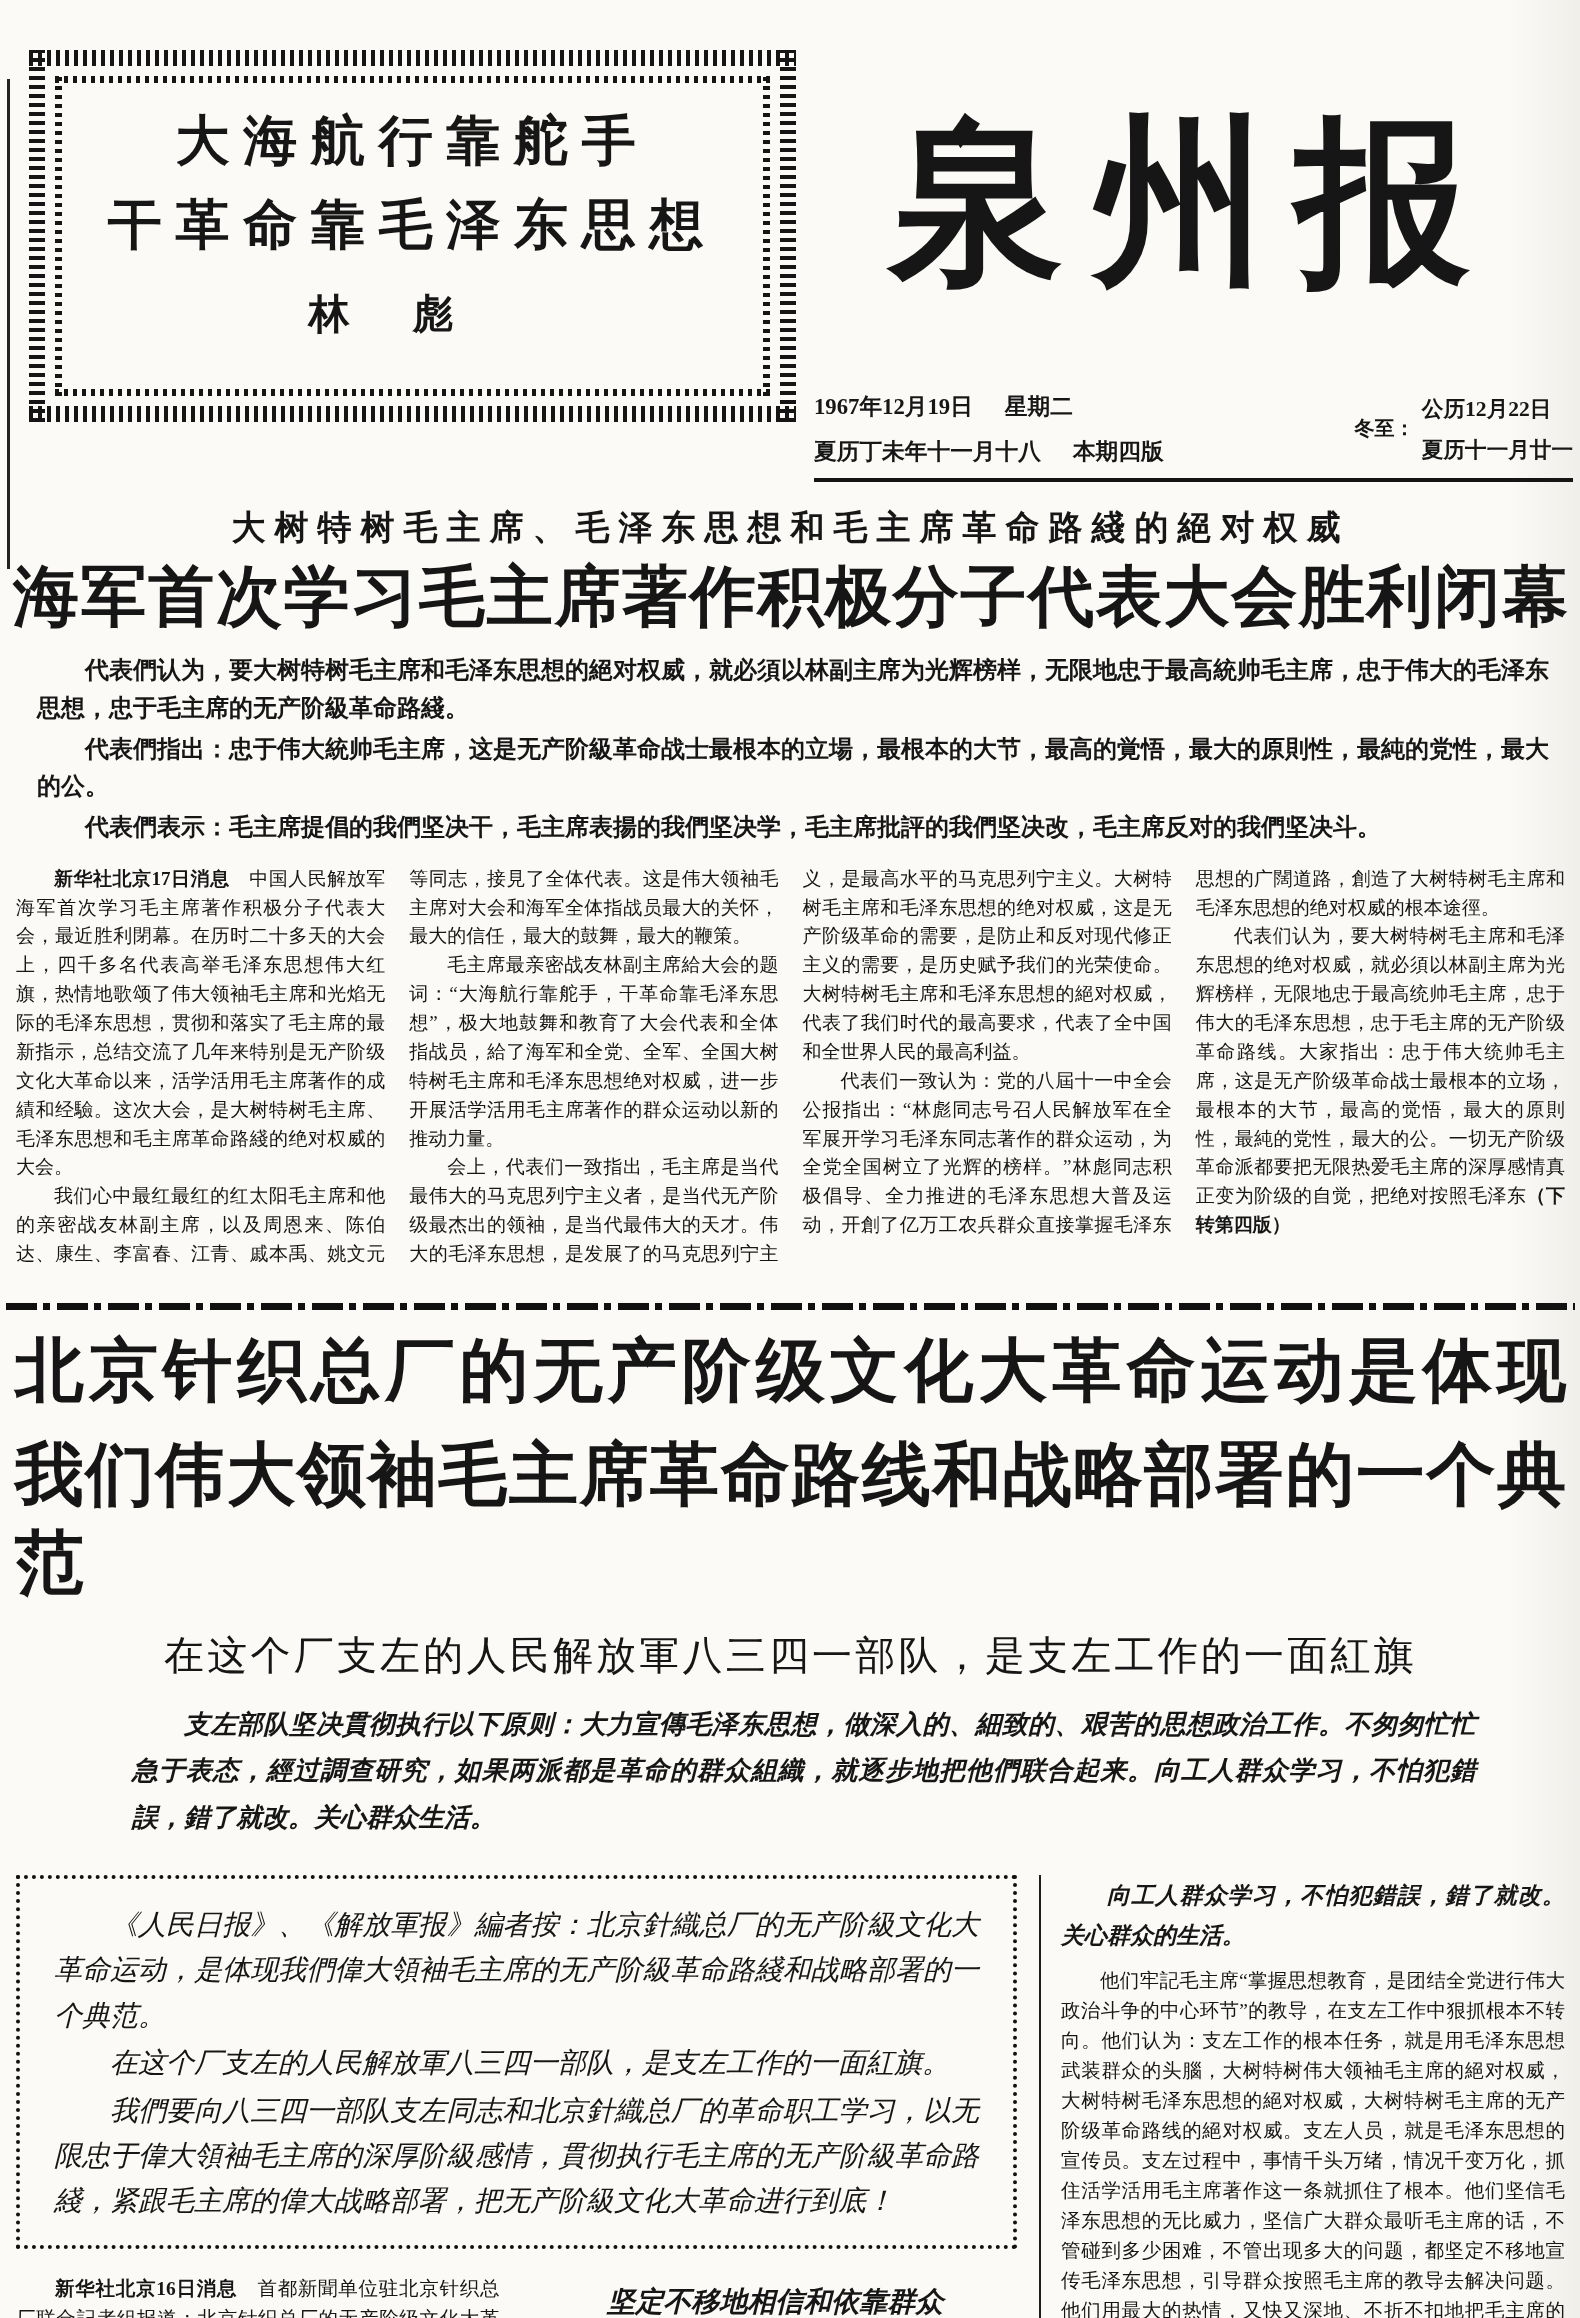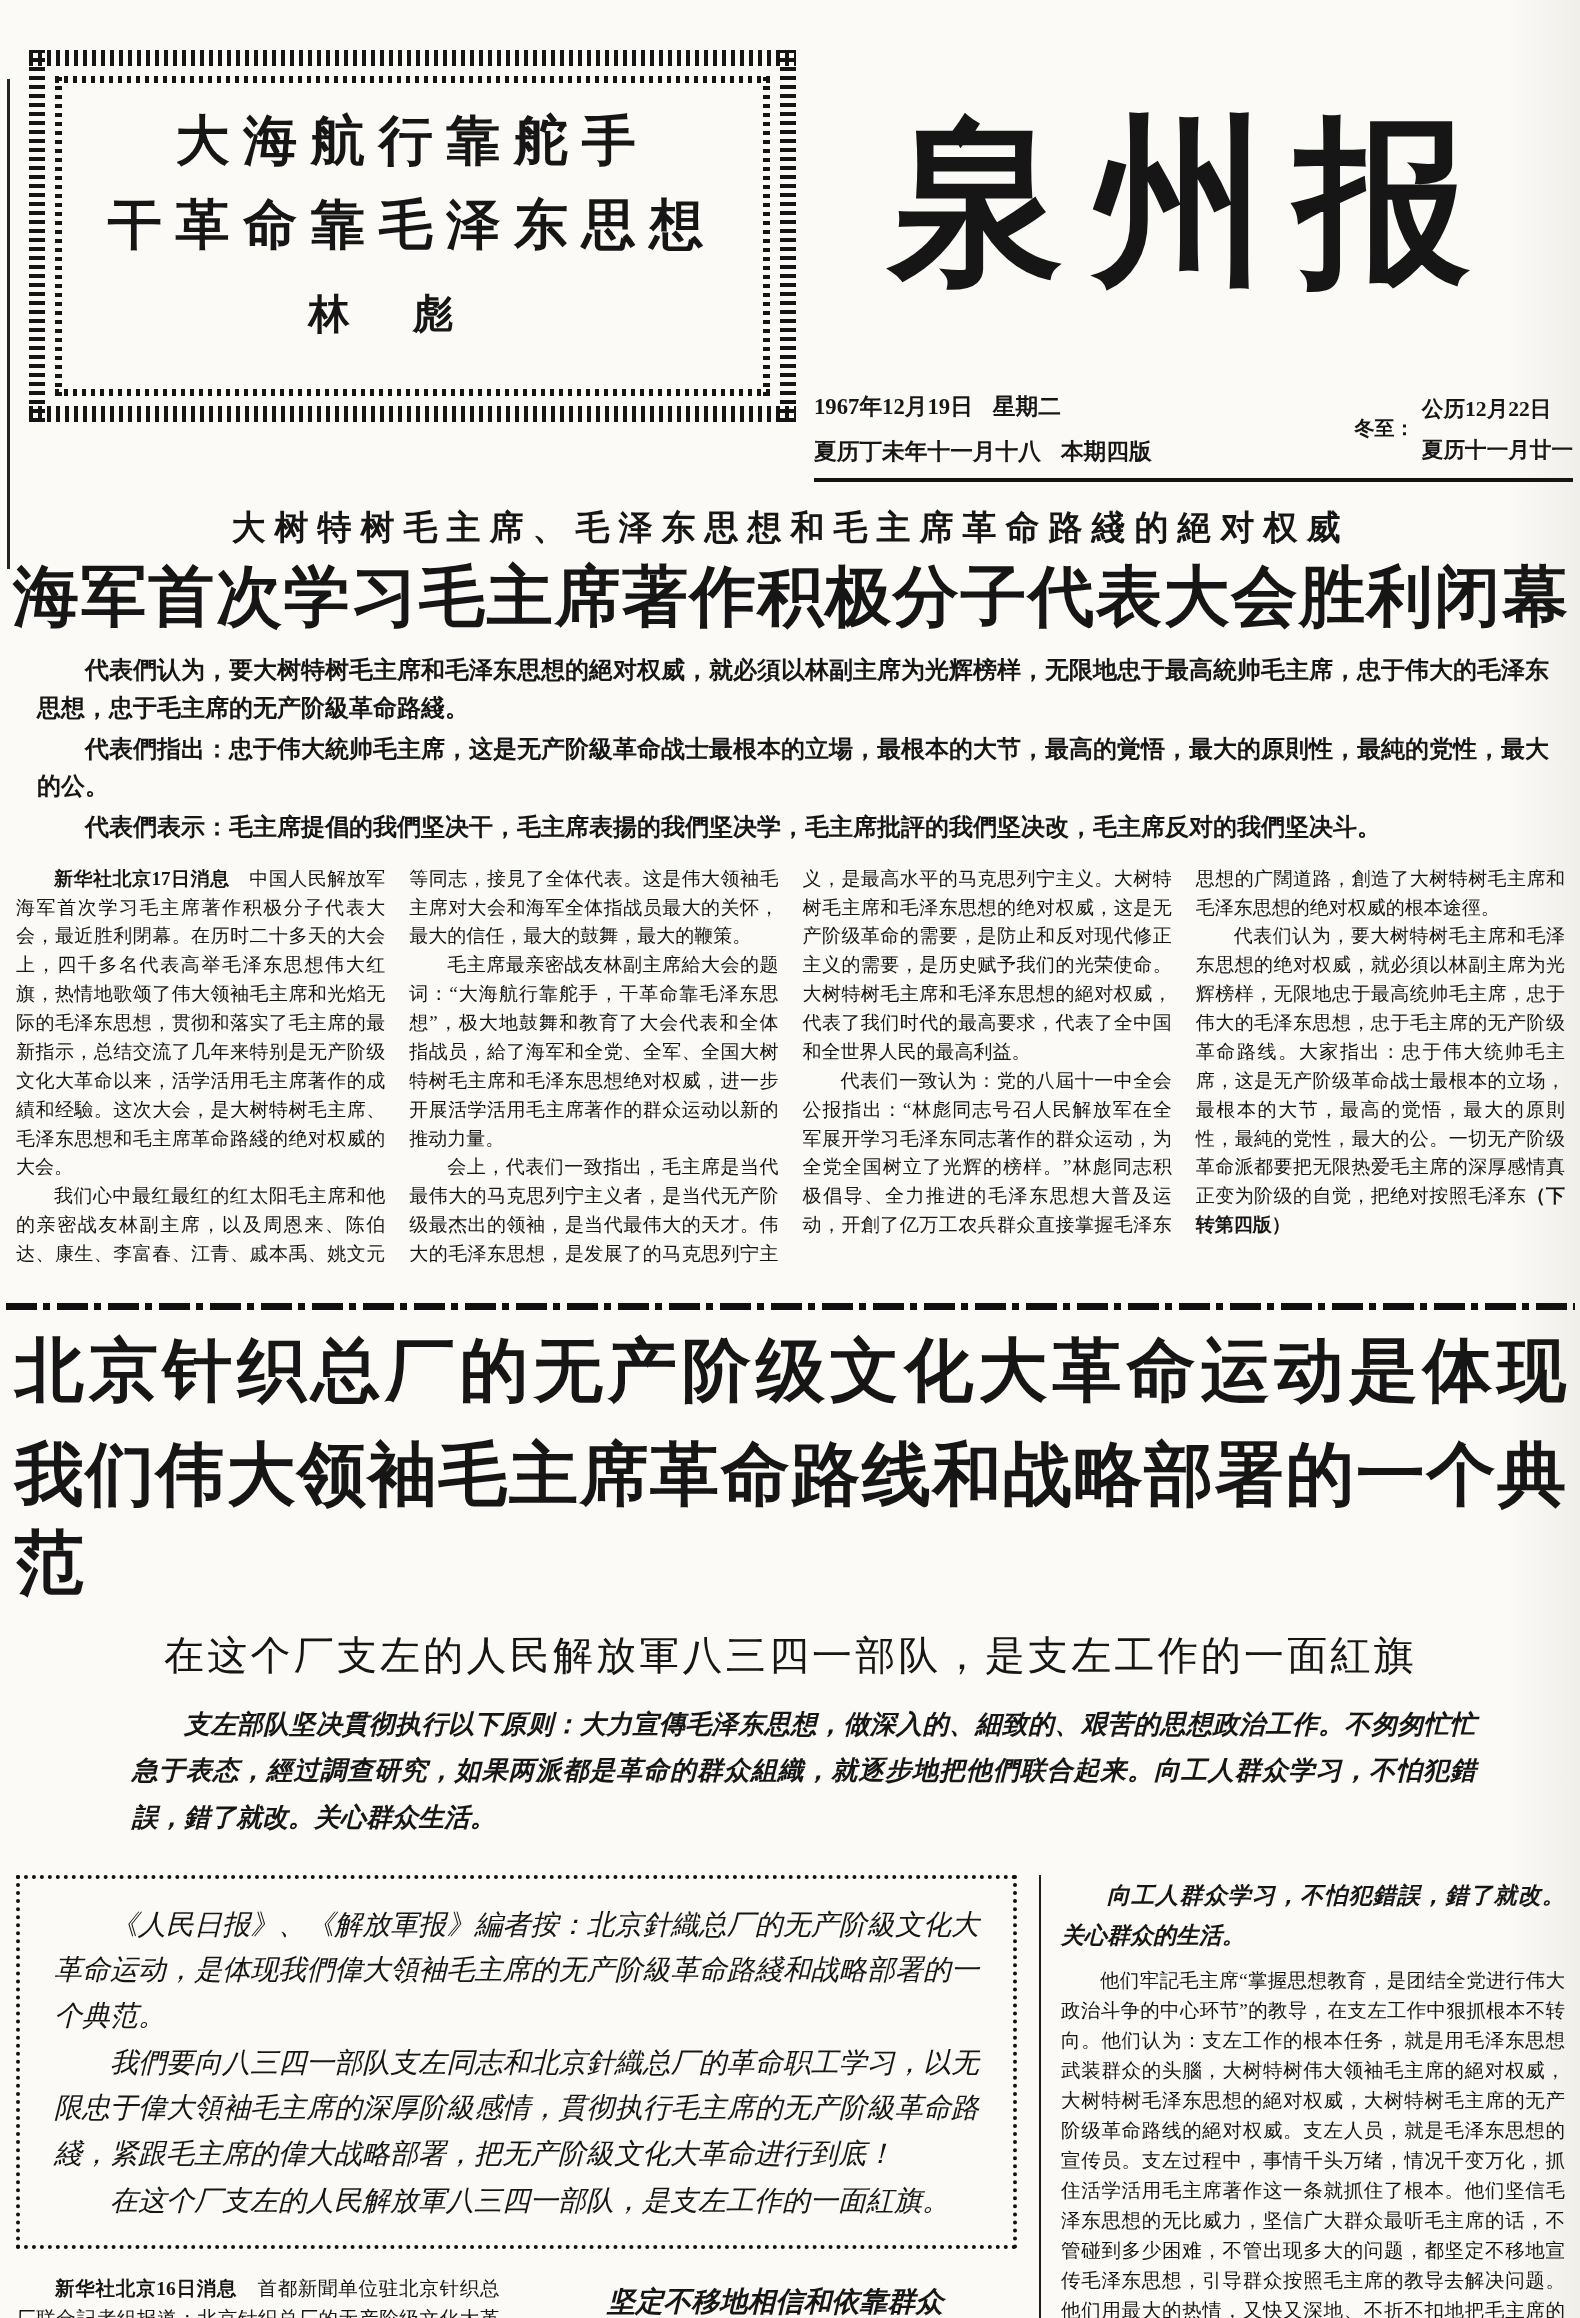--- a/index.html
+++ b/index.html
@@ -31,21 +31,21 @@
   .slogan-inner{position:absolute;left:37px;right:37px;top:50px;bottom:32px;text-align:center;}
   .slogan-line{font-size:54px;font-weight:900;letter-spacing:13.7px;line-height:1.55;white-space:nowrap;}
   .slogan-sig{font-size:41px;font-weight:900;letter-spacing:63px;margin-top:20px;}
   .masthead{position:absolute;left:812px;top:32px;width:764px;height:343px;
     display:flex;align-items:center;justify-content:center;}
   .masthead-title{font-size:174px;font-weight:900;letter-spacing:29px;white-space:nowrap;
     font-family:"DejaVu Serif",serif;transform:scaleY(1.04);}
   .dateline{position:absolute;left:814px;top:391px;width:759px;display:flex;
     justify-content:space-between;align-items:center;font-weight:700;}
   .date-left{display:flex;flex-direction:column;gap:13.7px;font-size:22.7px;}
-  .date-row{display:flex;gap:20px;white-space:nowrap;}
+  .date-row{display:flex;gap:32px;white-space:nowrap;}
   .solstice{display:flex;align-items:center;gap:7.4px;}
   .solstice-label{font-size:20px;}
   .solstice-lines{display:flex;flex-direction:column;gap:11.6px;font-size:21.6px;white-space:nowrap;}
   .header-rule{position:absolute;left:814px;top:478px;width:759px;height:4.2px;background:#141414;}
   
   .kicker{text-align:center;font-size:34px;font-weight:700;letter-spacing:9px;margin:2.1px 74px 0;white-space:nowrap;}
   .headline-1{font-size:66px;font-weight:900;line-height:1.18;margin:7.4px 13px 0;
     text-align:justify;text-align-last:justify;font-family:"DejaVu Serif",serif;}
   .leads{margin:16px 32px 0 37px;font-size:24px;font-weight:700;line-height:1.55;}
   .leads p{margin:0 0 4.2px;text-indent:2em;text-align:justify;}
@@ -152,22 +152,22 @@
 <div>
   <div class="headline-2">北京针织总厂的无产阶级文化大革命运动是体现</div>
   <div class="headline-2">我们伟大领袖毛主席革命路线和战略部署的一个典范</div>
   <div class="deck">在这个厂支左的人民解放軍八三四一部队，是支左工作的一面紅旗</div>
   <div class="script script-lead">支左部队坚决貫彻执行以下原则：大力宣傳毛泽东思想，做深入的、細致的、艰苦的思想政治工作。不匆匆忙忙急于表态，經过調查研究，如果两派都是革命的群众組織，就逐步地把他們联合起来。向工人群众学习，不怕犯錯誤，錯了就改。关心群众生活。</div>
 
   <div class="bottom">
     <div class="bottom-left">
       <div class="editor-box script">
         <p>《人民日报》、《解放軍报》編者按：北京針織总厂的无产阶級文化大革命运动，是体现我們偉大領袖毛主席的无产阶級革命路綫和战略部署的一个典范。</p>
+        <p>在这个厂支左的人民解放軍八三四一部队，是支左工作的一面紅旗。</p>
         <p>我們要向八三四一部队支左同志和北京針織总厂的革命职工学习，以无限忠于偉大領袖毛主席的深厚阶級感情，貫彻执行毛主席的无产阶級革命路綫，紧跟毛主席的偉大战略部署，把无产阶級文化大革命进行到底！</p>
-        <p>在这个厂支左的人民解放軍八三四一部队，是支左工作的一面紅旗。</p>
       </div>
       <div class="bottom-cols">
         <div class="news-col">
           <p><span class="news-source">新华社北京16日消息　</span><span>首都新聞单位驻北京针织总厂联合記者組报道：北京针织总厂的无产阶级文化大革命运动，是体现我们伟大领袖毛主席的无产阶级革命路线和战略部署的一个典范。駐这个厂的人民解放军八三四一部队支左人员，高举毛泽东思想伟大红旗，坚持不懈地大力宣传毛泽东思想，狠抓思想政治工作，坚定不移地相信群众，依靠群众，貫彻执行毛主席的无产阶级革命路线。这个厂的无产阶级革命派和广大革命群众，学习毛主席著作非常认真，执行毛主席的指示非常坚决。毛主席視察华北、中南和华东地区时的重要指示传达以后，全厂迅速地实现了革命的大联合，成立了革命委员会，展开了群众性的革命的大批判和斗批改。</span></p>
         </div>
         <div class="mid-col">
           <div class="script script-head">坚定不移地相信和依靠群众</div>
           <p class="mid-para">八三四一部队支左人员在六月二十六日进厂以后，遵循伟大领袖毛主席的一贯教导，在支左工作中坚决貫彻执行以下原则：</p>
 
         </div>

